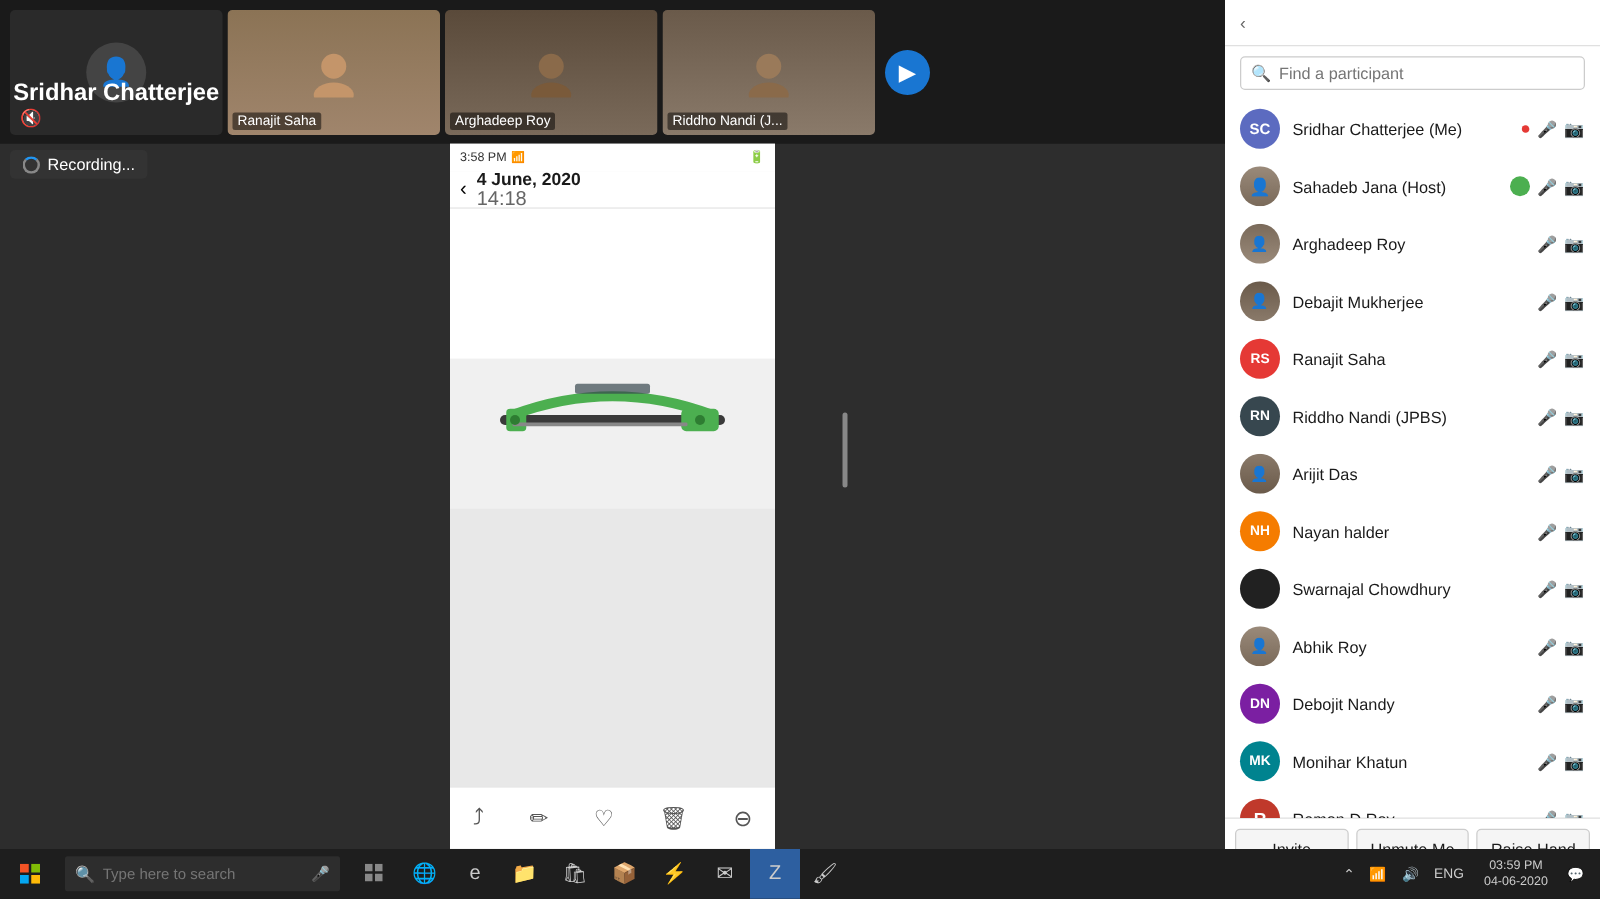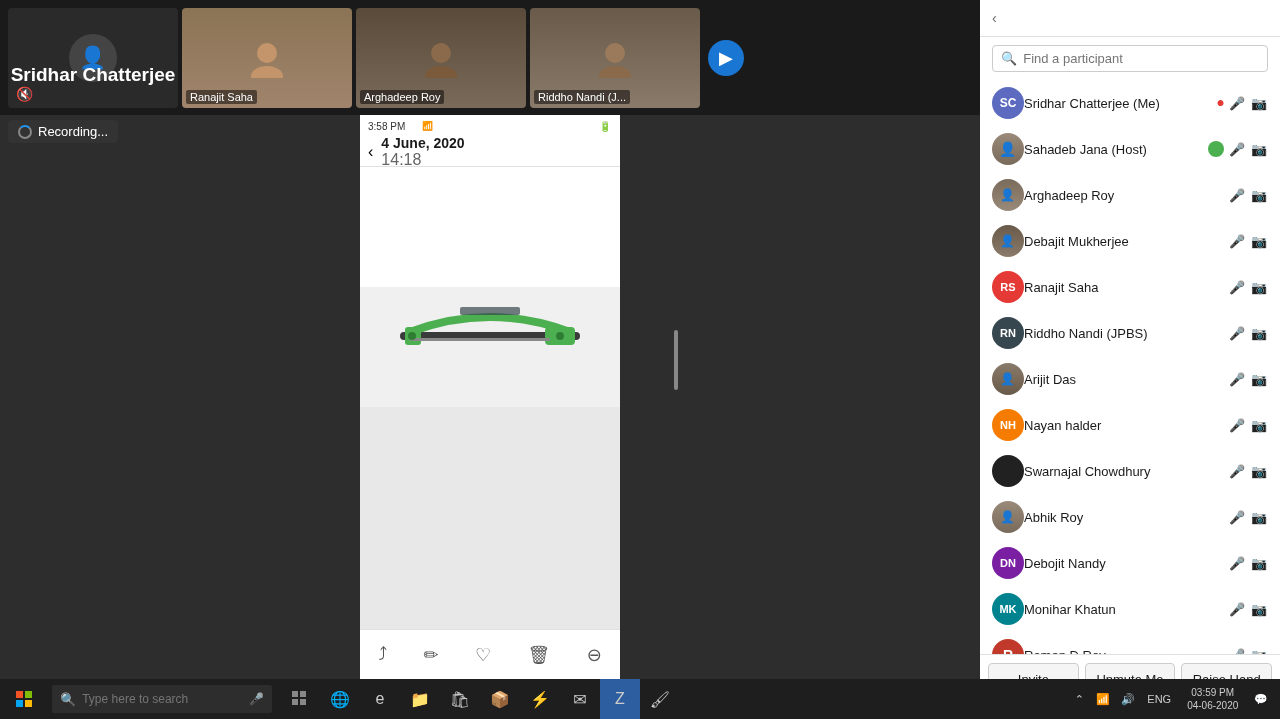--- a/index.html
+++ b/index.html
@@ -49,20 +49,21 @@
       padding: 5px 8px;
       gap: 6px;
     }
     .search-icon { color: #666; font-size: 13px; }
     .search-input { border: none; outline: none; font-size: 13px; color: #333; flex: 1; }
     .participants-list { flex: 1; overflow-y: auto; }
     .participant-item {
       display: flex;
       align-items: center;
       padding: 7px 12px;
+      gap: 10px;
       cursor: pointer;
     }
     .avatar {
       width: 32px; height: 32px;
       border-radius: 50%;
       display: flex; align-items: center; justify-content: center;
       font-size: 12px; font-weight: bold; color: #fff;
       flex-shrink: 0;
       overflow: hidden;
     }
@@ -210,21 +211,21 @@
     .phone-status-bar {
       height: 22px;
       background: #fff;
       display: flex;
       align-items: center;
       padding: 0 8px;
       font-size: 10px;
       color: #333;
       gap: 4px;
     }
-    .phone-status-left { flex: 1; display: flex; gap: 17px; align-items: center; }
+    .phone-status-left { flex: 1; display: flex; gap: 4px; align-items: center; }
     .phone-status-right { display: flex; gap: 3px; align-items: center; }
 
     .phone-nav-bar {
       height: 30px;
       background: #fff;
       display: flex;
       align-items: center;
       padding: 0 8px;
       gap: 8px;
       border-bottom: 1px solid #e0e0e0;

